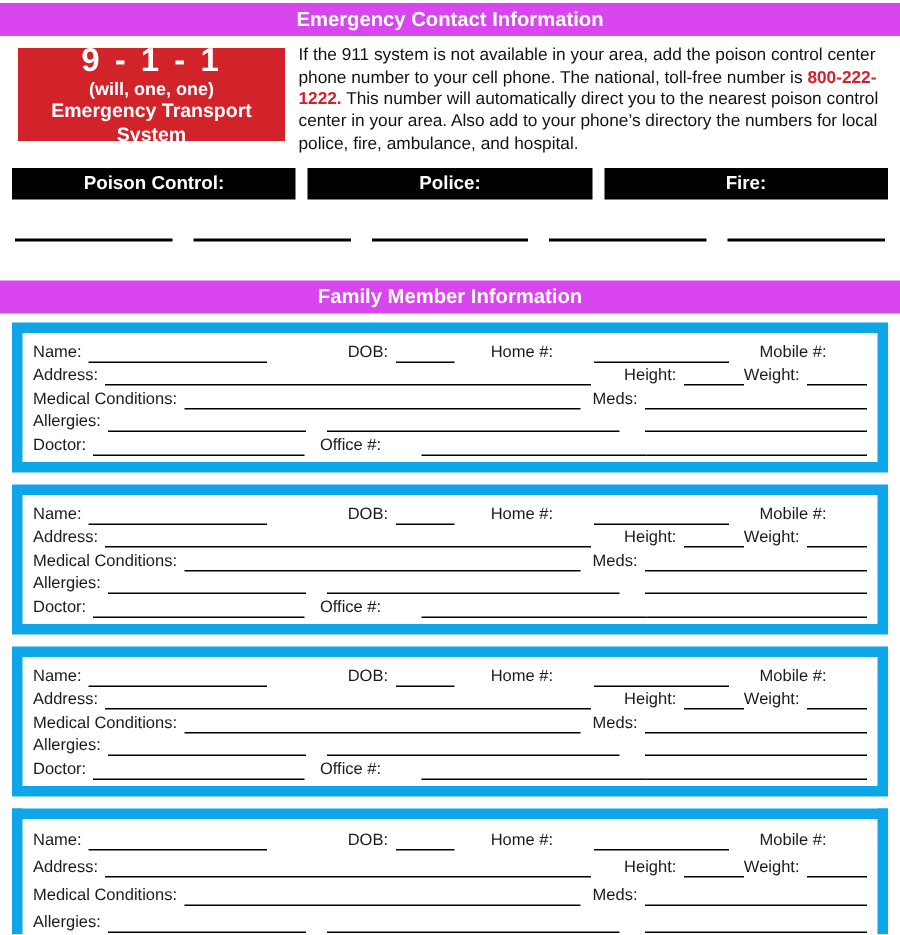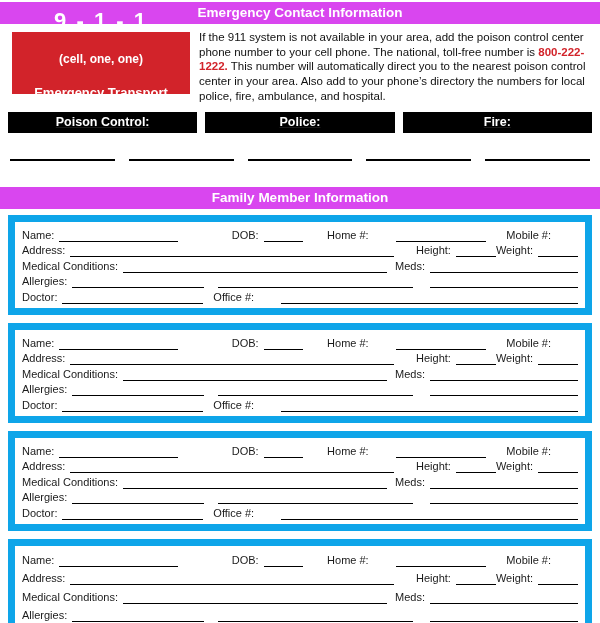--- a/index.html
+++ b/index.html
@@ -21,33 +21,32 @@
   .top-bar { margin-top:2px; }
   .family-bar { margin-top:26px; }
 
   
   .intro { display:flex; margin:8px 12px 0 12px; gap:9px; }
   .red-box {
     flex:0 0 178px; height:62px;
     background:var(--accent,#D2232A); color:#fff;
     display:flex; flex-direction:column; justify-content:center;
     text-align:center;
-    gap:19px;
   }
   .red-box .num { font-size:22px; font-weight:bold; letter-spacing:2px; line-height:24px; }
   .red-box .words { font-size:12px; font-weight:bold; line-height:14px; }
   .red-box .transport { font-size:13px; font-weight:bold; line-height:16px; }
   .intro-text {
     flex:1; font-size:11.5px; line-height:14.7px; margin-top:-2px;
     color:#111;
   }
   .red-bold { color:var(--accent,#D2232A); font-weight:bold; }
 
   
-  .contact-row { display:flex; gap:8px; margin:8px 8px 16px 8px;text-decoration:underline; }
+  .contact-row { display:flex; gap:8px; margin:8px 8px 16px 8px; }
   .contact-box {
     flex:1; background:#000; color:#fff;
     font-weight:bold; font-size:12.5px;
     text-align:center; padding:3px 0 4px;
   }
   .contact-lines { display:flex; gap:14px; margin:26px 10px 0 10px; }
   .contact-line { flex:1; border-bottom:2px solid #000; height:2px; }
 
   
   .members { margin:6px 8px 0 8px; display:flex; flex-direction:column; gap:8px; }
@@ -76,21 +75,21 @@
 </head>
 <body>
 
 <div class="page">
 
   <div class="black-bar top-bar">Emergency Contact Information</div>
 
   <div class="intro">
     <div class="red-box">
       <div class="num">9 - 1 - 1</div>
-      <div class="words">(cell, one, one)</div>
+      <div class="words">(will, one, one)</div>
       <div class="transport">Emergency Transport System</div>
     </div>
     <p class="intro-text"><span>If the 911 system is not available in your area, add the poison control center phone number to your cell phone. The national, toll-free number is </span><span class="red-bold">800-222-1222.</span><span> This number will automatically direct you to the nearest poison control center in your area. Also add to your phone’s directory the numbers for local police, fire, ambulance, and hospital.</span></p>
   </div>
 
   <div class="contact-row">
     <div class="contact-box">Poison Control:</div>
     <div class="contact-box">Police:</div>
     <div class="contact-box">Fire:</div>
   </div>

